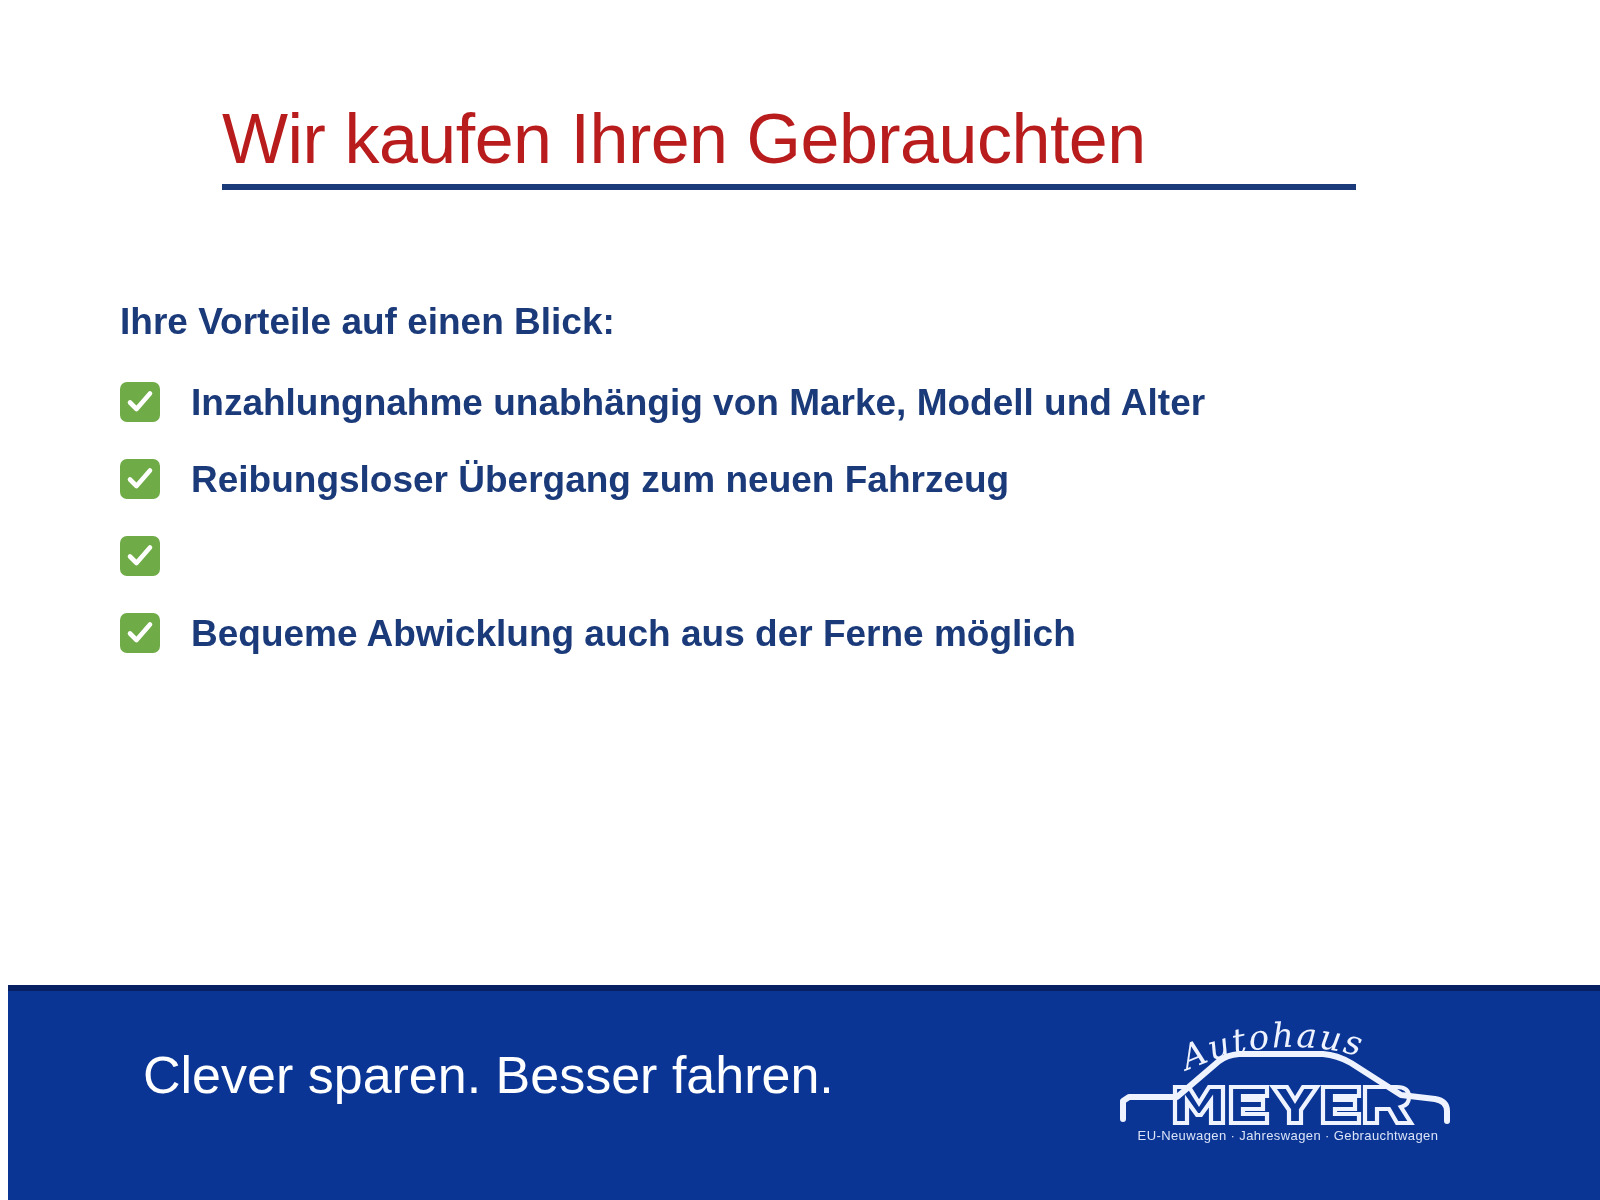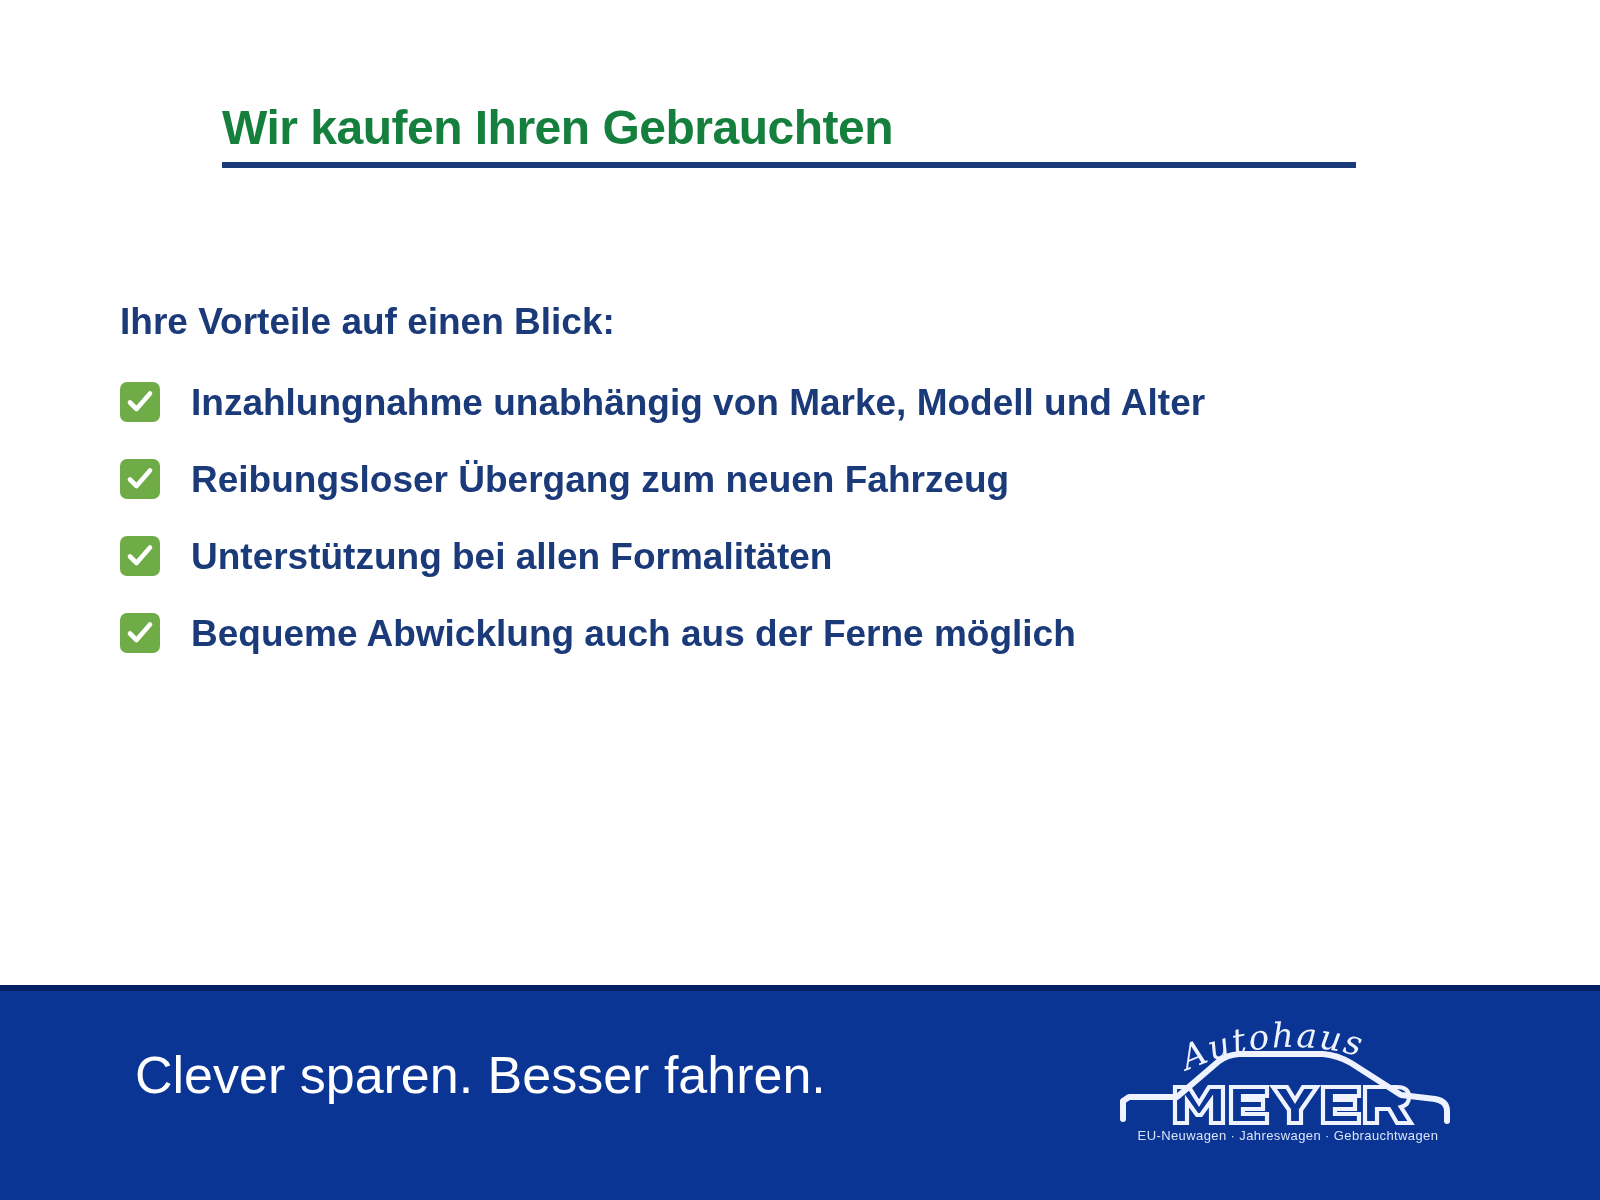--- a/index.html
+++ b/index.html
@@ -23,23 +23,23 @@
   }
 
   
   .title-block {
     position: absolute;
     left: 222px;
     top: 104px;
     width: 1140px;
   }
   .title {
-    font-size: 48px;
-    font-weight: bold;
-    color: #15803d;
+    font-size: 70px;
+    font-weight: normal;
+    color: #b91c1c;
     letter-spacing: -0.5px;
     line-height: 1.0;
     white-space: nowrap;
     font-stretch: condensed;
   }
   .title-underline {
     margin-top: 10px;
     height: 6px;
     width: 1134px;
     background: #1b3a7a;
@@ -88,21 +88,21 @@
     font-size: 37px;
     font-weight: bold;
     color: #1b3a7a;
     white-space: nowrap;
     line-height: 1;
   }
 
   
   .band {
     position: absolute;
-    left: 0;
+    left: 8px;
     right: 0;
     top: 985px;
     height: 215px;
     background: #0a3595;
     border-top: 6px solid #071f63;
     box-sizing: border-box;
     padding-left: 28px;
   }
   .slogan {
     position: absolute;
@@ -167,21 +167,20 @@
       </span>
       <span class="benefit-text">Reibungsloser Übergang zum neuen Fahrzeug</span>
     </div>
 
     <div class="benefit-row">
       <span class="check-icon">
         <svg width="30" height="30" viewBox="0 0 30 30">
             <path d="M5 15.5 L11.5 22 L25 6.5" stroke="#ffffff" stroke-width="4.6" fill="none" stroke-linecap="round" stroke-linejoin="round"></path>
           </svg>
       </span>
-      <span class="benefit-text">Unterstützung bei allen Formalitäten</span>
     </div>
 
     <div class="benefit-row">
       <span class="check-icon">
         <svg width="30" height="30" viewBox="0 0 30 30">
             <path d="M5 15.5 L11.5 22 L25 6.5" stroke="#ffffff" stroke-width="4.6" fill="none" stroke-linecap="round" stroke-linejoin="round"></path>
           </svg>
       </span>
       <span class="benefit-text">Bequeme Abwicklung auch aus der Ferne möglich</span>
     </div>

